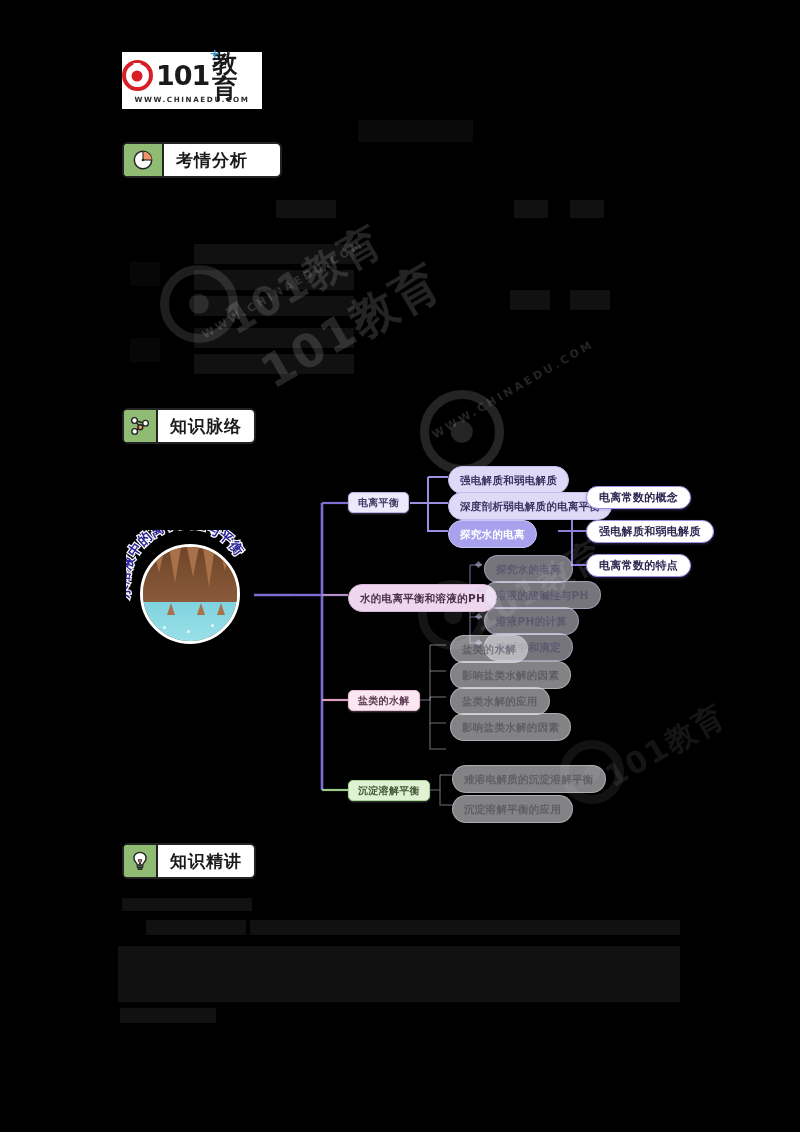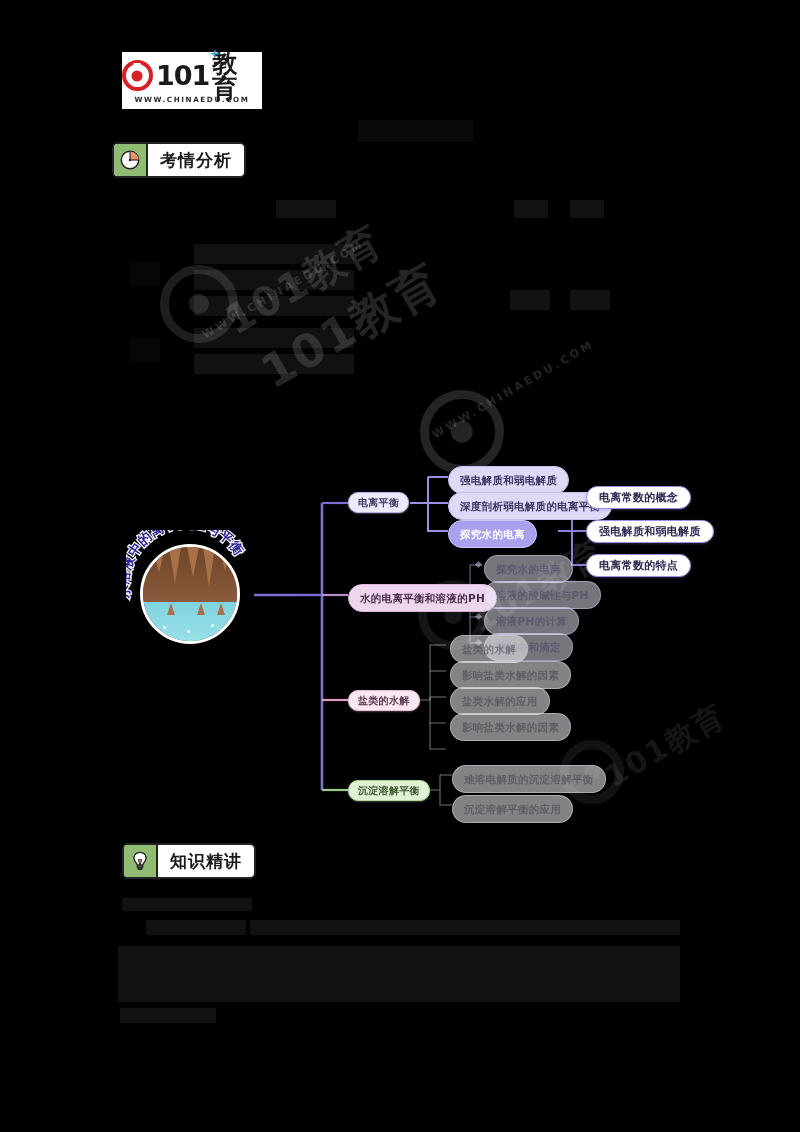--- a/index.html
+++ b/index.html
@@ -174,21 +174,21 @@
     position: absolute;
     left: 110px;
     top: 445px;
     width: 590px;
     height: 390px;
   }
   .mm-svg { position: absolute; left: 0; top: 0; }
 
   .node {
     position: absolute;
-    border-radius: 10px;
+    border-radius: 5px;
     display: flex;
     align-items: center;
     justify-content: center;
     white-space: nowrap;
     box-sizing: border-box;
     font-weight: bold;
     letter-spacing: 0.3px;
     line-height: 1;
   }
 
@@ -334,21 +334,21 @@
       <div class="logo-cn">
         <span class="logo-plus">+</span>
         <span>教育</span>
       </div>
     </div>
     <div class="logo-url">WWW.CHINAEDU.COM</div>
   </div>
 
   <div class="redact" style="left:358px;top:120px;width:115px;height:22px;"></div>
 
-  <div class="chip" style="left:112px;top:142px;width:134px;">
+  <div class="chip" style="left:122px;top:142px;width:160px;">
     <div class="chip-icon">
       <svg width="22" height="22" viewBox="0 0 24 24" aria-hidden="true">
         <circle cx="12" cy="12" r="9.5" fill="#ffffff" stroke="#232323" stroke-width="1.6"></circle>
         <path d="M12 12 L12 2.6 A9.4 9.4 0 0 1 21.4 12 Z" fill="#f0936b"></path>
         <line x1="12" y1="12" x2="12" y2="2.6" stroke="#232323" stroke-width="1.2"></line>
         <line x1="12" y1="12" x2="21.4" y2="12" stroke="#232323" stroke-width="1.2"></line>
         <circle cx="12" cy="12" r="1.4" fill="#232323"></circle>
       </svg>
     </div>
     <div class="chip-label">考情分析</div>
@@ -376,20 +376,34 @@
   <div class="wm-ring" style="left:160px;top:265px;width:60px;height:60px;opacity:.85;"></div>
   <div class="wm wm-big" style="left:215px;top:300px;transform:rotate(-30deg);font-size:40px;">101教育</div>
   <div class="wm wm-sub" style="left:200px;top:330px;transform:rotate(-30deg);">WWW.CHINAEDU.COM</div>
 
   <div class="wm-ring" style="left:418px;top:580px;width:52px;height:52px;opacity:.6;"></div>
   <div class="wm wm-big" style="left:462px;top:604px;transform:rotate(-30deg);font-size:34px;opacity:.75;">101教育</div>
 
   <div class="wm-ring" style="left:560px;top:740px;width:46px;height:46px;opacity:.5;"></div>
   <div class="wm wm-big" style="left:598px;top:762px;transform:rotate(-30deg);font-size:30px;opacity:.6;">101教育</div>
 
+  <div class="chip" style="left:122px;top:408px;width:134px;">
+    <div class="chip-icon">
+      <svg width="22" height="22" viewBox="0 0 24 24" aria-hidden="true">
+        <line x1="6" y1="6" x2="17" y2="9" stroke="#232323" stroke-width="1.5"></line>
+        <line x1="6" y1="6" x2="12" y2="13" stroke="#232323" stroke-width="1.5"></line>
+        <line x1="12" y1="13" x2="6.5" y2="18" stroke="#232323" stroke-width="1.5"></line>
+        <circle cx="6" cy="6" r="3.1" fill="#ffffff" stroke="#232323" stroke-width="1.5"></circle>
+        <circle cx="18" cy="9" r="3.1" fill="#ffffff" stroke="#232323" stroke-width="1.5"></circle>
+        <circle cx="12.4" cy="13.4" r="2.7" fill="#f0936b" stroke="#232323" stroke-width="1.5"></circle>
+        <circle cx="6.2" cy="18" r="3.1" fill="#ffffff" stroke="#232323" stroke-width="1.5"></circle>
+      </svg>
+    </div>
+    <div class="chip-label">知识脉络</div>
+  </div>
 
   <div class="mindmap">
 
     <svg class="mm-svg" width="590" height="390" aria-hidden="true">
 
       <path d="M144 150 H182 V150" stroke="#7b6fd4" stroke-width="2.4" fill="none"></path>
 
       <path d="M212 150 V58" stroke="#7b6fd4" stroke-width="2.6" fill="none"></path>
       <path d="M212 150 V150" stroke="#7b6fd4" stroke-width="2.6" fill="none"></path>
       <path d="M212 150 V255" stroke="#7b6fd4" stroke-width="2.6" fill="none"></path>

